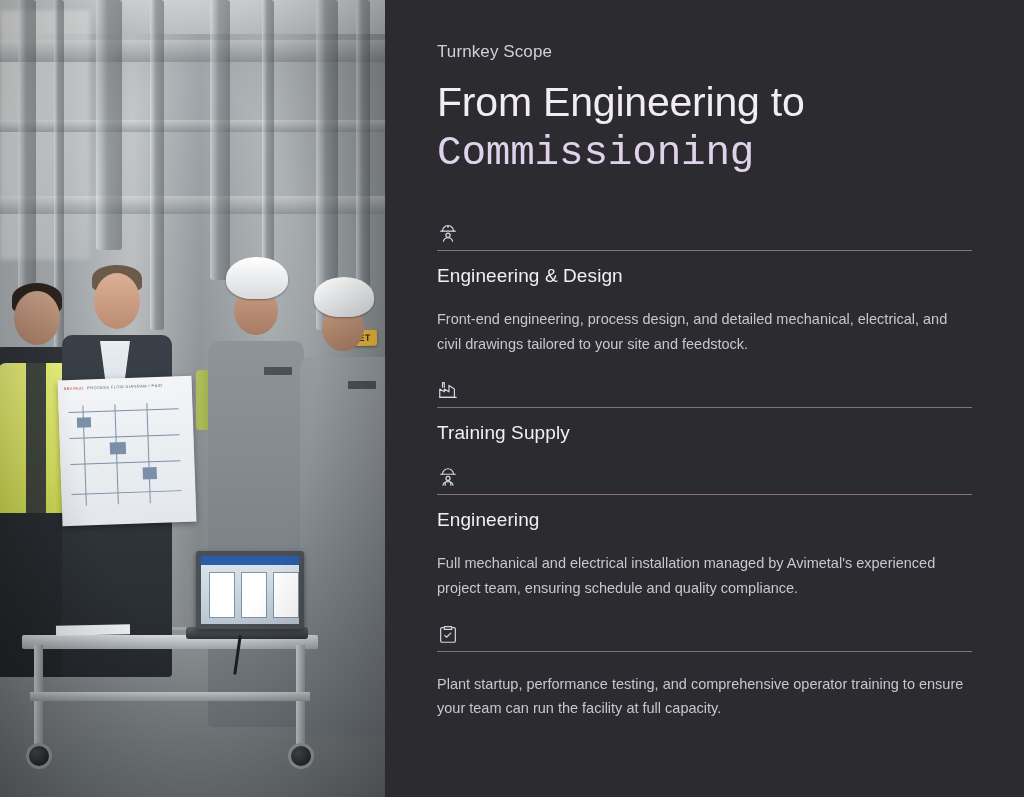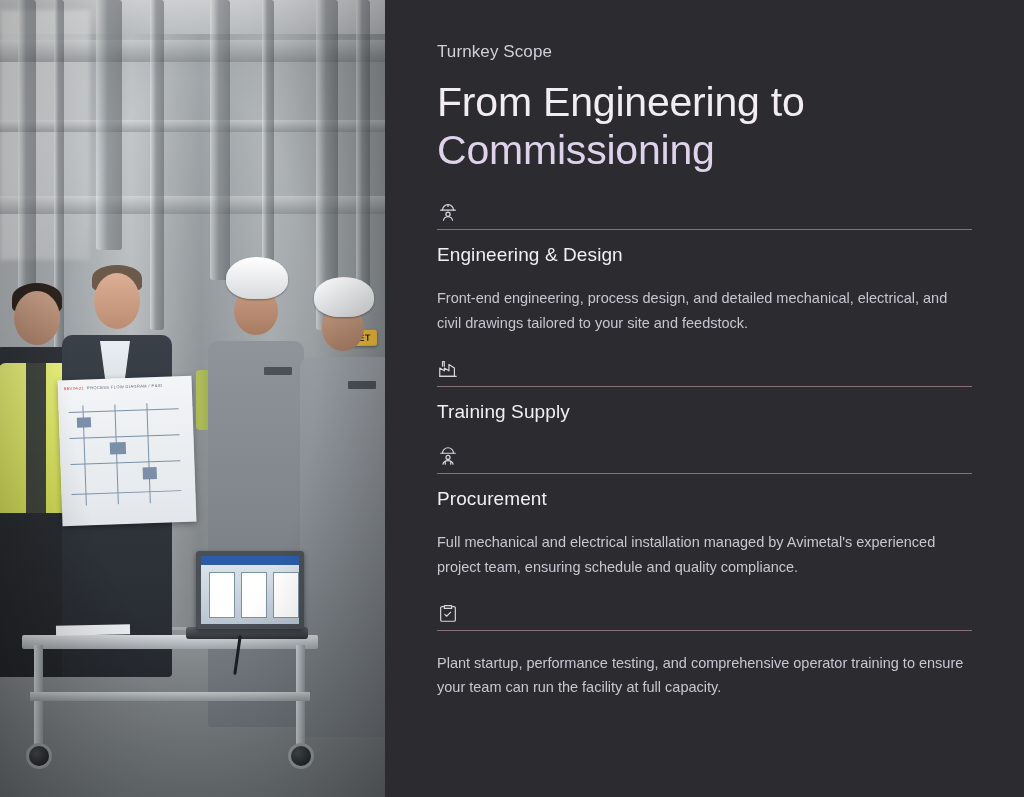--- a/index.html
+++ b/index.html
@@ -218,24 +218,24 @@
     font-size:17px;
     letter-spacing:.1px;
     color:#cfd0d8;
     margin-bottom:16px;
   }
   .headline {
     font-size:41px;
     line-height:1.18;
     font-weight:400;
     color:#f2ecf4;
-    margin-bottom:26px;
+    margin-bottom:44px;
     letter-spacing:-.2px;
   }
-  .headline .lilac { color:#ded3ea; }
+  .headline .lilac { color:#ded3ea;font-family:Liberation Mono, monospace; }
 
   .feature { margin-bottom:22px; }
   .feature-icon {
     width:22px; height:22px;
     color:#d9d5e0;
     margin-bottom:6px;
     display:block;
   }
   .rule {
     height:1px;
@@ -393,21 +393,21 @@
       <span class="feature-icon">
         <svg viewBox="0 0 24 24" width="22" height="22" fill="none" stroke="currentColor" stroke-width="1.3" stroke-linecap="round" stroke-linejoin="round">
           <path d="M6 9a6 6 0 0 1 12 0"></path>
             <path d="M4 9h16"></path>
           <circle cx="12" cy="13.5" r="2.2"></circle>
           <path d="M6.5 21c.6-2.4 2.8-3.9 5.5-3.9S16.9 18.6 17.5 21"></path>
           <path d="M9 21v-2.5M15 21v-2.5"></path>
         </svg>
       </span>
       <div class="rule"></div>
-      <div class="feature-title">Procurement</div>
+      <div class="feature-title">Engineering</div>
       <div class="feature-desc">Full mechanical and electrical installation managed by Avimetal's experienced project team, ensuring schedule and quality compliance.</div>
     </div>
 
     <div class="feature">
       <span class="feature-icon">
         <svg viewBox="0 0 24 24" width="22" height="22" fill="none" stroke="currentColor" stroke-width="1.3" stroke-linecap="round" stroke-linejoin="round">
           <path d="M8 4h8v3H8z"></path>
           <path d="M7 5H5.5A1.5 1.5 0 0 0 4 6.5v13A1.5 1.5 0 0 0 5.5 21h13a1.5 1.5 0 0 0 1.5-1.5v-13A1.5 1.5 0 0 0 18.5 5H17"></path>
           <path d="M8.5 13.5l2 2 4.5-4.5"></path>
         </svg>

